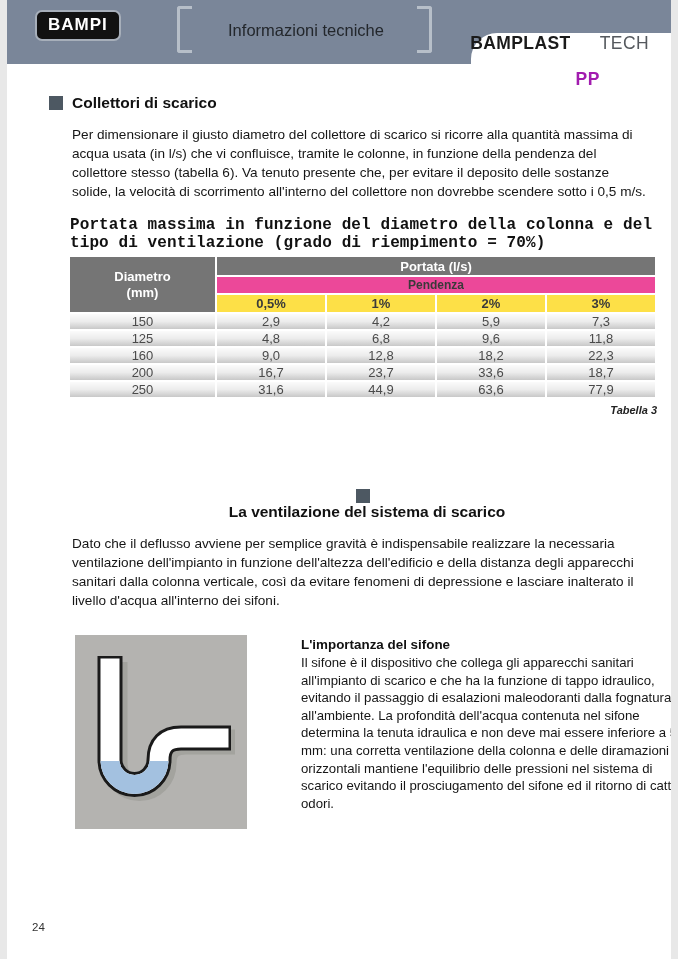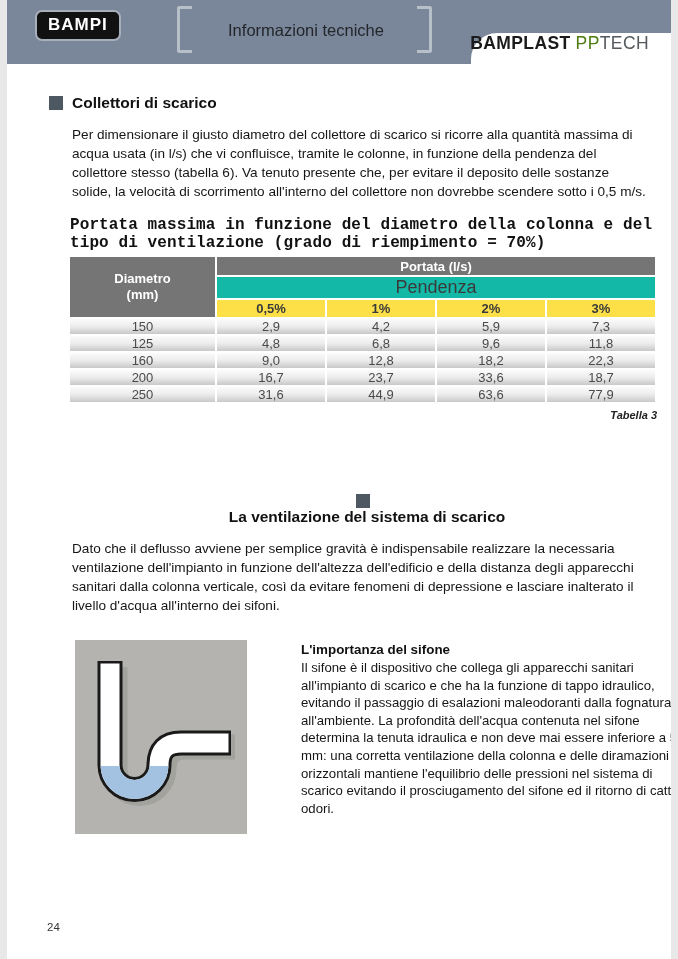--- a/index.html
+++ b/index.html
@@ -24,53 +24,53 @@
     display:flex; align-items:center; justify-content:center;
     font-size:16.5px; color:#23272c;
   }
   .brand-tab {
     position:absolute; right:0; top:33px; width:214px; height:31px;
     background:#ffffff; border-top-left-radius:26px;
     display:flex; align-items:flex-start; justify-content:flex-end; padding-right:36px;
     font-size:17.5px; letter-spacing:.4px;
   }
   .brand-tab .b1 { font-weight:bold; color:#1a1a1a; }
-  .brand-tab .b2 { font-weight:normal; color:#4d7c0f; margin-left:5px; }
+  .brand-tab .b2 { font-weight:bold; color:#a21caf; margin-left:5px;margin-top:36px; }
   .brand-tab .b3 { font-weight:normal; color:#55595e; }
   
   .content { position:absolute; left:0; top:64px; width:678px; }
   .sec-head { display:flex; align-items:center; margin-left:42px; }
   .sec-head .sq { width:14px; height:14px; background:#4d5862; margin-right:9px; }
   .sec-head h2 { font-size:15.5px; font-weight:bold; color:#111; }
   .sec1-head { margin-top:30px; }
   .para { margin:13px 40px 0 65px; width:578px; font-size:13.6px; line-height:19px; color:#161616; }
   
   .tbl-title { margin:15px 0 0 63px; font-size:16px; font-weight:bold; color:#111; letter-spacing:.1px;font-family:Liberation Mono, monospace; }
   table.flow { border-collapse:separate; border-spacing:2px; margin:3px 0 0 61px; width:589px; table-layout:fixed; }
   table.flow th, table.flow td { text-align:center; vertical-align:middle; }
   th.dark { background:#757575; color:#ffffff; font-weight:bold; font-size:13px; }
   th.diam { line-height:16px; }
-  th.mid  { background:#14b8a6; color:#3a3a3a; font-weight:normal; font-size:18px; height:16px; }
+  th.mid  { background:#ec4899; color:#3a3a3a; font-weight:bold; font-size:12px; height:16px; }
   th.pct  { background:#fde047; color:#3a3a3a; font-weight:bold; font-size:13px; height:17px; }
   th.grp  { height:18px; }
   td.val  {
     background:linear-gradient(180deg,#fbfbfb 0%,#ececec 50%,#c8c8c8 100%);
     color:#4a4a4a; font-size:13px; height:15px;
   }
   .tbl-caption { width:650px; text-align:right; font-size:11px; font-weight:bold; font-style:italic; color:#222; margin-top:5px; }
   
   .sec2-head { margin-top:73px;flex-direction:column; }
   
   .siphon-row { display:flex; margin:25px 0 0 68px;gap:32px; }
   .siphon-img { width:172px; height:194px; flex:0 0 auto; }
   .side-col { width:396px; margin-left:22px; margin-top:2px; }
   .side-title { font-size:13.4px; font-weight:bold; color:#111; }
   .side-body { font-size:13.2px; line-height:17.6px; color:#161616; margin-top:2px; }
   
-  .page-num { position:absolute; left:40px; top:921px; font-size:11.5px; color:#333; }
+  .page-num { position:absolute; left:25px; top:921px; font-size:11.5px; color:#333; }
 </style>
 </head>
 <body>
 
 <div class="page">
 
   <div class="band">
     <span class="logo">BAMPI</span>
     <span class="bracket l"></span>
     <span class="band-title">Informazioni tecniche</span>

